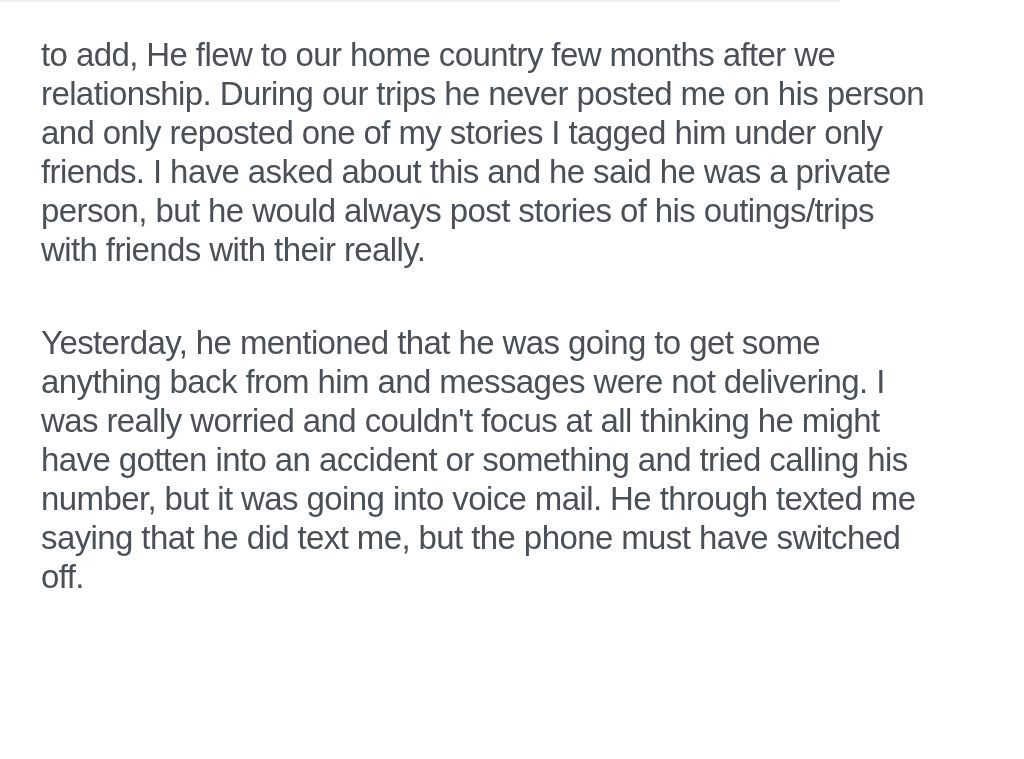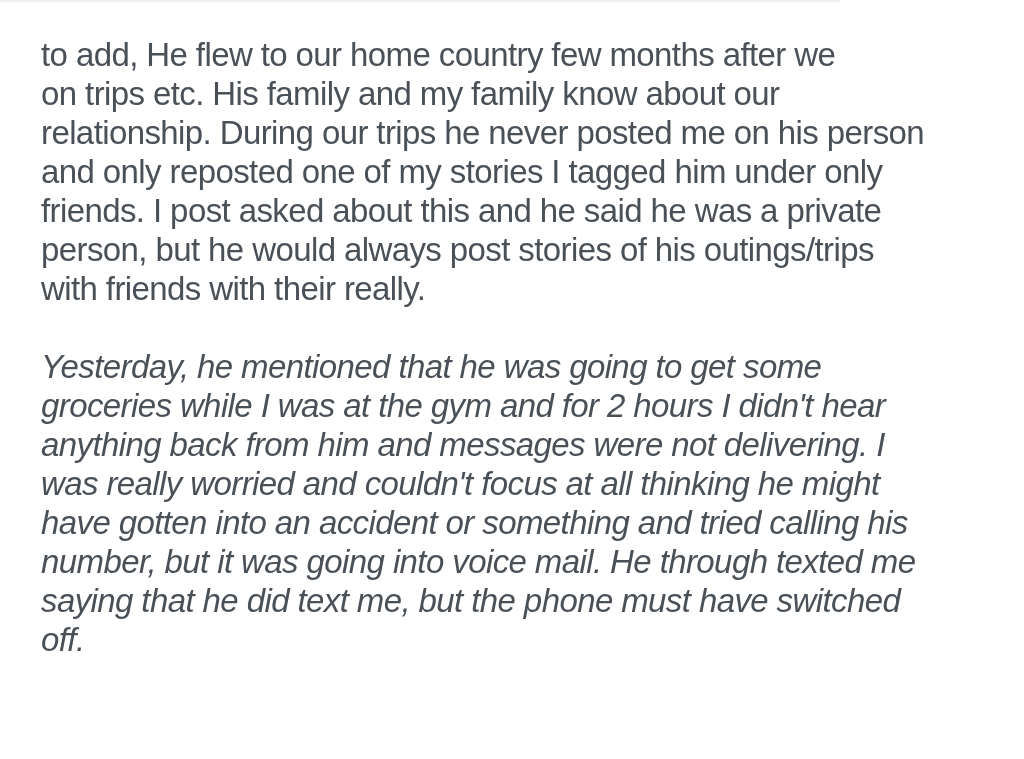--- a/index.html
+++ b/index.html
@@ -36,46 +36,43 @@
     font-size: 33px;
     line-height: 39px;
     letter-spacing: -0.6px;
     font-weight: 400;
   }
   .para {
     margin: 0;
     padding: 0;
   }
   .para + .para {
-    margin-top: 39px;
-    font-style: italic;
+    margin-top: 54px;
   }
   .line {
     display: block;
     white-space: nowrap;
   }
 </style>
 </head>
 <body>
 
 <div class="page">
   <div class="top-hairline"></div>
   <div class="post-body">
     <p class="para">
       <span class="line">to add, He flew to our home country few months after we</span>
-      <span class="line">on trips etc. His family and my family know about our</span>
       <span class="line">relationship. During our trips he never posted me on his person</span>
       <span class="line">and only reposted one of my stories I tagged him under only</span>
-      <span class="line">friends. I post asked about this and he said he was a private</span>
+      <span class="line">friends. I have asked about this and he said he was a private</span>
       <span class="line">person, but he would always post stories of his outings/trips</span>
       <span class="line">with friends with their really.</span>
     </p>
     <p class="para">
       <span class="line">Yesterday, he mentioned that he was going to get some</span>
-      <span class="line">groceries while I was at the gym and for 2 hours I didn't hear</span>
       <span class="line">anything back from him and messages were not delivering. I</span>
       <span class="line">was really worried and couldn't focus at all thinking he might</span>
       <span class="line">have gotten into an accident or something and tried calling his</span>
       <span class="line">number, but it was going into voice mail. He through texted me</span>
       <span class="line">saying that he did text me, but the phone must have switched</span>
       <span class="line">off.</span>
     </p>
   </div>
 </div>
 

